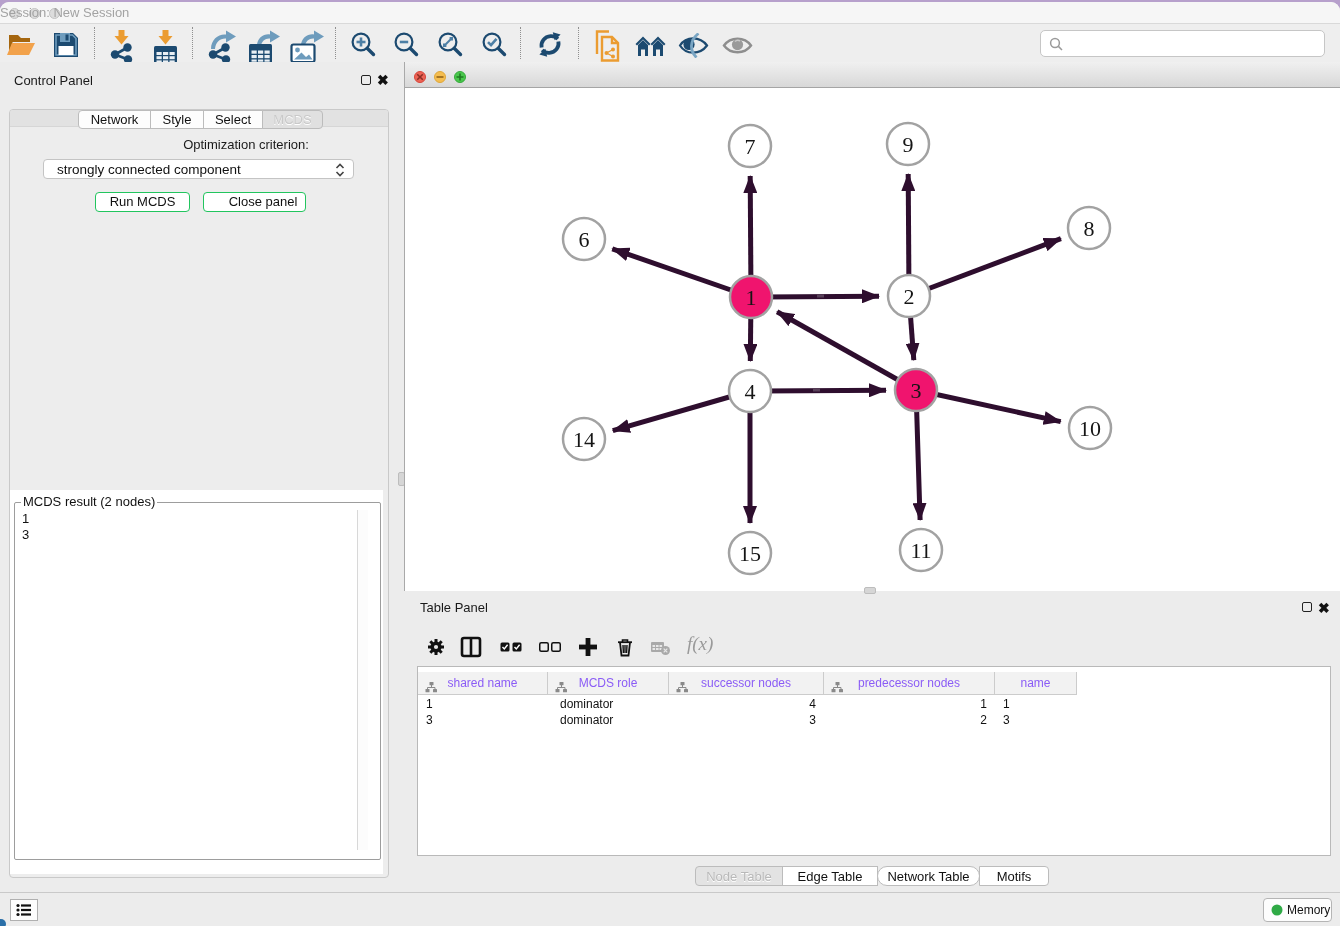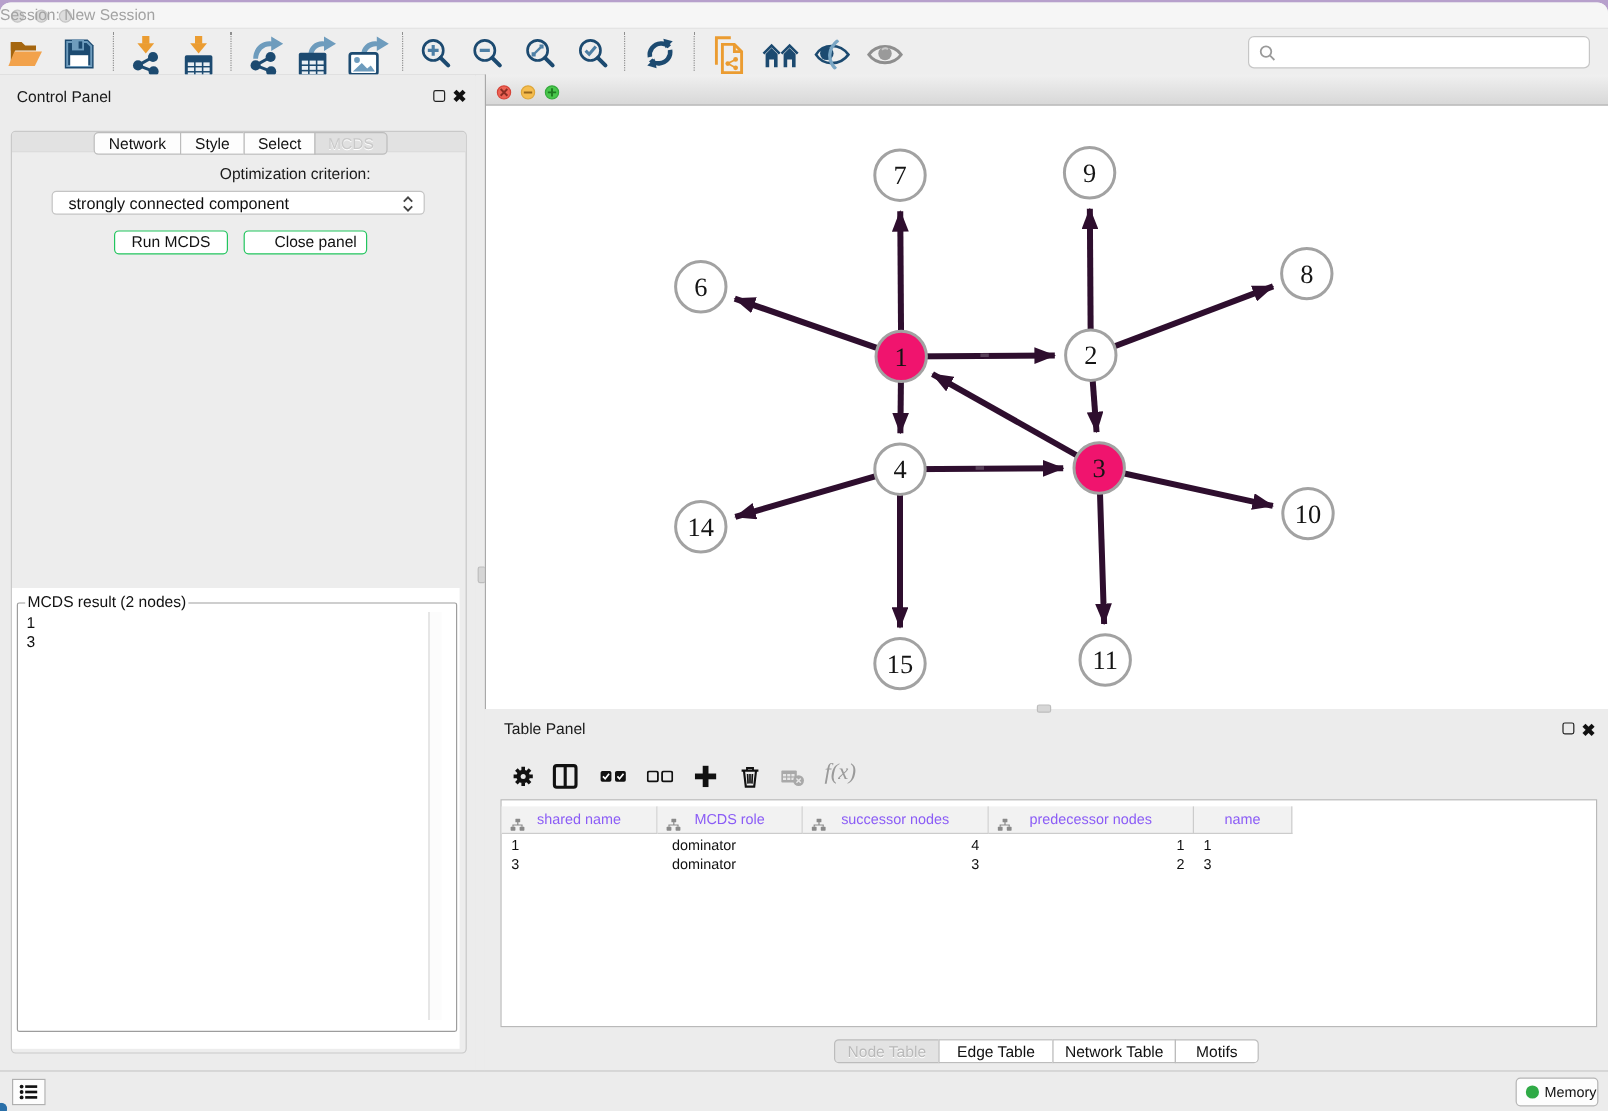--- a/index.html
+++ b/index.html
@@ -421,21 +421,21 @@
         <div class="trow" style="left:406px;top:29px;width:163px;text-align:right;">1</div>
         <div class="trow" style="left:585px;top:29px;">1</div>
         <div class="trow" style="left:8px;top:45px;">3</div>
         <div class="trow" style="left:142px;top:45px;">dominator</div>
         <div class="trow" style="left:251px;top:45px;width:147px;text-align:right;">3</div>
         <div class="trow" style="left:406px;top:45px;width:163px;text-align:right;">2</div>
         <div class="trow" style="left:585px;top:45px;">3</div>
       </div>
     <div class="btabs" style="left:291px;width:88px;border-radius:4px 0 0 4px;background:#e3e3e3;color:#b9b9b9;text-shadow:0 1px 0 #fff;">Node Table</div>
     <div class="btabs" style="left:378px;width:96px;">Edge Table</div>
-    <div class="btabs" style="left:473px;width:103px;">Network Table</div>
+    <div class="btabs" style="left:473px;width:103px;border-radius:10px;">Network Table</div>
     <div class="btabs" style="left:575px;width:70px;border-radius:0 4px 4px 0;">Motifs</div>
   </div>
 
   <div id="statusbar">
     <div id="listbtn">
       <svg width="18" height="16" style="position:absolute;left:4px;top:2px;" viewBox="0 0 18 16">
         <circle cx="3" cy="3.5" r="1.6" fill="#111"></circle>
           <circle cx="3" cy="8" r="1.6" fill="#111"></circle>
           <circle cx="3" cy="12.5" r="1.6" fill="#111"></circle>
         <rect x="6" y="2.4" width="10" height="2.2" fill="#111"></rect>

